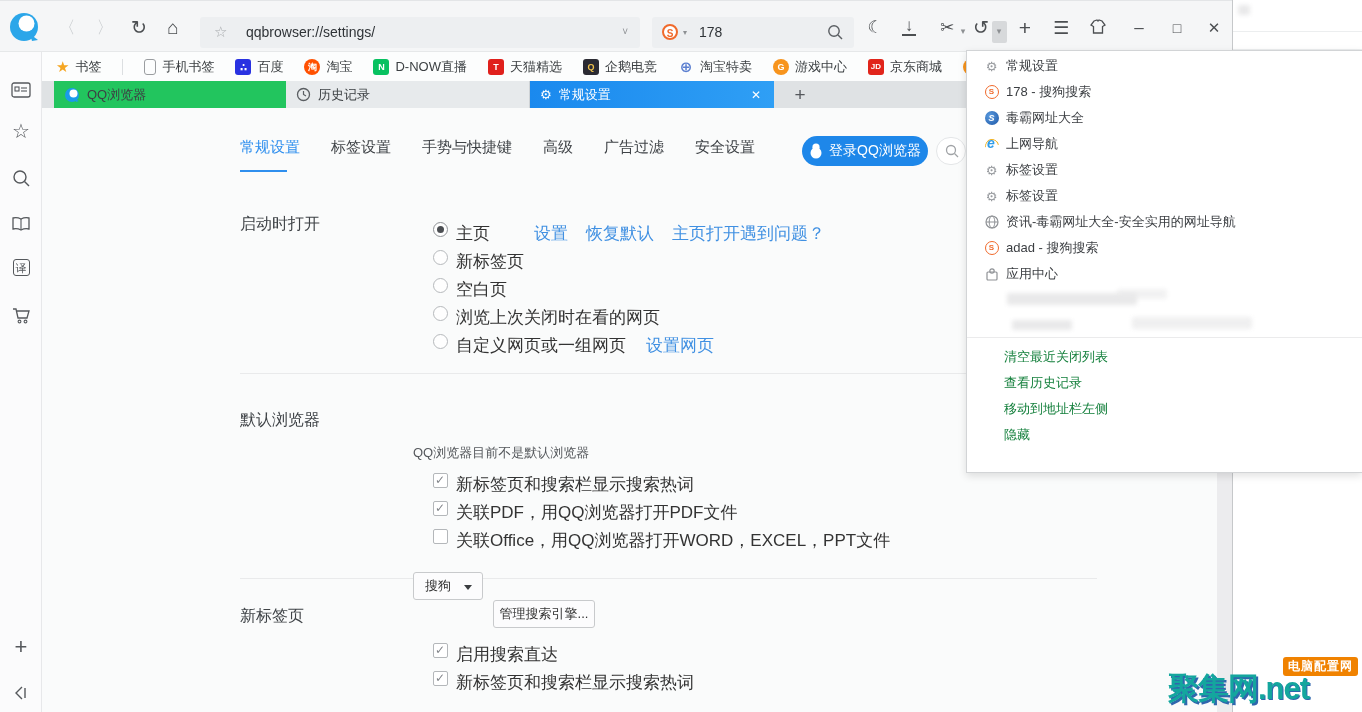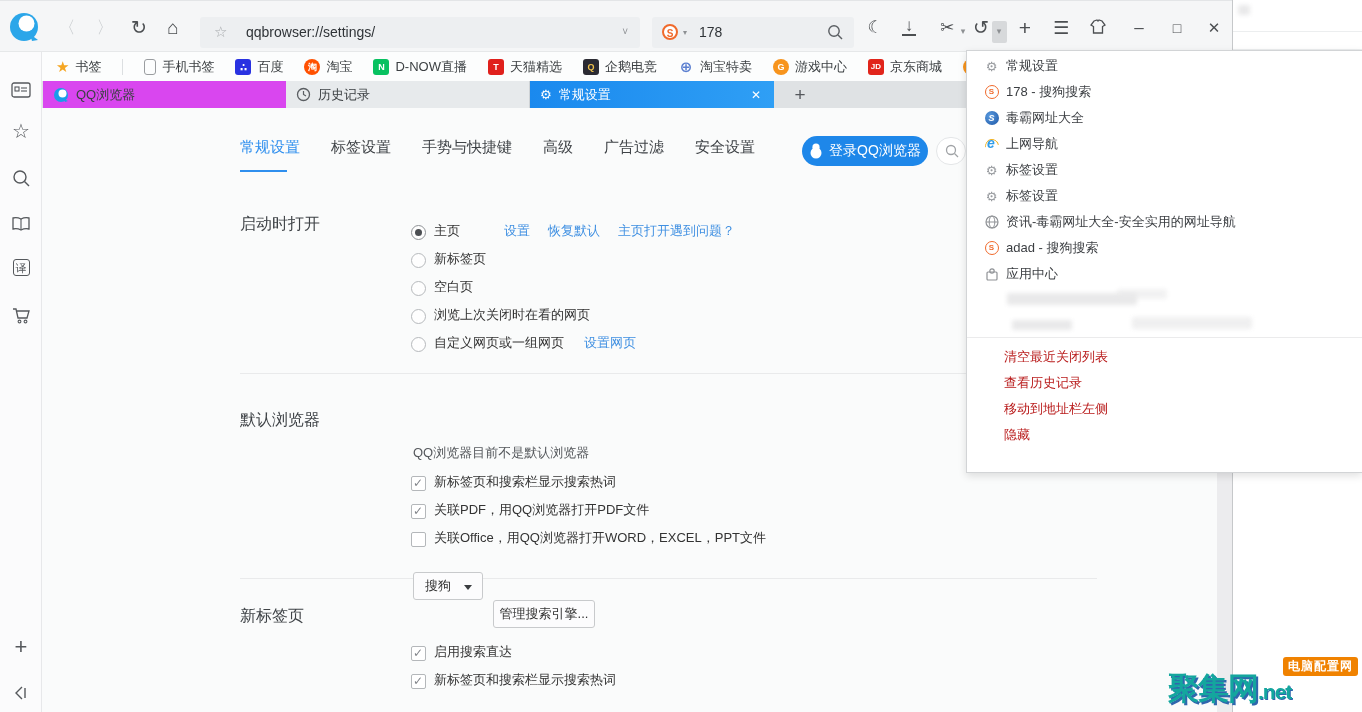--- a/index.html
+++ b/index.html
@@ -22,39 +22,39 @@
   .bmbar{left:42px;top:52px;width:1191px;height:29px;background:#fcfdfd;display:flex;align-items:center;padding-left:14px;box-sizing:border-box;gap:21px}
   .bmitem{display:flex;align-items:center;gap:6px;font-size:13px;color:#3c4043;white-space:nowrap}
   .fav{display:inline-block;width:16px;height:16px;border-radius:3px;color:#fff;font-size:9px;font-weight:bold;line-height:16px;text-align:center;overflow:hidden}
   .fav.round{border-radius:50%}
   .bm-sep{width:1px;height:16px;background:#dcdfe1}
   .phoneico{width:12px;height:16px;border:1.5px solid #9a9da0;border-radius:3px;box-sizing:border-box}
   
   .tabstrip{left:42px;top:81px;width:1191px;height:27px;background:#dfe2e4}
   .tab{position:absolute;top:0;height:27px;width:244px;display:flex;align-items:center;padding:0 10px;box-sizing:border-box;font-size:13px;color:#3c4043;gap:7px;border-right:1px solid #ced2d5}
   .tab .ttl{flex:1;overflow:hidden;white-space:nowrap}
-  .tab1{left:1px;background:#d946ef}
+  .tab1{left:12px;background:#22c55e}
   .tab2{left:244px;background:#e7eaec}
   .tab3{left:488px;background:linear-gradient(90deg,#1a89ee,#2f9ff5);color:#fff;border-right:none}
   .tabx{font-size:12px;color:#fff;width:16px;text-align:center}
   .newtab{position:absolute;left:745px;top:1px;width:26px;height:26px;line-height:25px;text-align:center;font-size:19px;color:#55585c}
   
   .sidebar{left:0;top:52px;width:42px;height:660px;background:#fbfbfc;border-right:1px solid #e7e8ea;box-sizing:border-box}
   .sico{position:absolute;left:9px;width:24px;height:24px;text-align:center;color:#55585c}
   .trico{display:inline-block;width:17px;height:17px;border:1.4px solid #55585c;border-radius:3px;font-size:11px;line-height:16px;box-sizing:border-box;color:#55585c}
   
   .page{left:42px;top:108px;width:1175px;height:604px;background:#fafbfb}
   .snav{position:absolute;left:198px;top:30px;display:flex;gap:31px;font-size:15px;color:#3f4347}
   .snav .on{color:#2f8fee}
   .underline{position:absolute;left:198px;top:62px;width:47px;height:2px;background:#2f8fee}
   .loginbtn{position:absolute;left:760px;top:28px;width:126px;height:30px;border-radius:15px;background:#1e87e9;color:#fff;
             font-size:14px;display:flex;align-items:center;justify-content:center;gap:6px}
   .searchstub{position:absolute;left:894px;top:29px;width:30px;height:28px;background:#fff;border:1px solid #e4e6e8;border-radius:14px;box-sizing:border-box}
   .stitle{position:absolute;left:198px;font-size:16px;color:#3f4347}
-  .row{position:absolute;left:369px;display:flex;align-items:flex-end;font-size:13px;color:#333}
+  .row{position:absolute;left:391px;display:flex;align-items:flex-start;font-size:17px;color:#333}
   .radio{width:15px;height:15px;border:1px solid #b6b9bc;border-radius:50%;background:#fefefe;box-sizing:border-box;margin-right:8px;position:relative}
   .radio.sel{border-color:#8f9296}
   .radio.sel::after{content:"";position:absolute;left:3px;top:3px;width:7px;height:7px;border-radius:50%;background:#4b4e52}
   .ck{width:15px;height:15px;border:1px solid #b4b7ba;border-radius:2px;background:#fff;box-sizing:border-box;margin-right:8px;position:relative}
   .ck.checked::after{content:"✓";position:absolute;left:1px;top:-1px;font-size:12px;color:#82858a}
   .lnk{color:#4090e2}
   .divider{position:absolute;left:198px;width:857px;height:1px;background:#e9eaeb}
   .btn{border:1px solid #c8cacc;background:#fcfcfd;border-radius:3px;font-size:13px;color:#333;height:28px;line-height:26px;text-align:center;box-sizing:border-box}
   .sel-dd{position:absolute;left:371px;width:70px;padding-left:11px;text-align:left}
   .sel-dd::after{content:"";position:absolute;right:10px;top:12px;border-left:4px solid transparent;border-right:4px solid transparent;border-top:5px solid #3a3d40}
@@ -70,29 +70,29 @@
   .mitem{height:26px;display:flex;align-items:center;padding-left:17px;font-size:13px;color:#3b3e42;white-space:nowrap;overflow:hidden}
   .mico{width:15px;height:15px;margin-right:7px;flex:none;display:flex;align-items:center;justify-content:center}
   .mi-gear{font-size:13px;color:#979a9e;line-height:15px}
   .mi-sogou{width:14px;height:14px;border:1.5px solid #f06a2c;border-radius:50%;color:#f06a2c;font-weight:bold;font-size:8px;line-height:11px;text-align:center;box-sizing:border-box}
   .mi-duba{width:14px;height:14px;border-radius:50%;background:radial-gradient(circle at 35% 35%,#5a9be0,#1c55a4);color:#fff;font-size:9px;font-weight:bold;line-height:14px;text-align:center;font-style:italic}
   .mi-ie{position:relative;width:15px;height:15px}
   .mi-ie .e{position:absolute;left:3px;top:-2px;color:#2f9ce8;font-weight:bold;font-style:italic;font-size:14px}
   .mi-ie .arc{position:absolute;left:1px;top:2px;width:12px;height:12px;border:1.5px solid transparent;border-left-color:#f0b429;border-top-color:#f0b429;border-radius:50%;transform:rotate(35deg)}
   .mi-east{width:15px;height:15px;background:#e8271b;border-radius:2px;color:#fff;font-size:6px;line-height:15px;text-align:center;font-weight:bold}
   .mdivider{height:1px;background:#ebebec;margin:0}
-  .maction{height:26px;line-height:26px;padding-left:37px;font-size:13px;color:#b91c1c}
+  .maction{height:26px;line-height:26px;padding-left:37px;font-size:13px;color:#15803d}
   .smudge-zone{position:relative;height:50px}
   
   .wm{left:1162px;top:656px;width:200px;height:56px;z-index:100}
   .wm-badge{position:absolute;right:4px;top:1px;background:#f08200;color:#fff;font-size:12px;font-weight:bold;
             padding:1px 5px;border-radius:3px;letter-spacing:1px}
   .wm-main{position:absolute;left:6px;top:12px;font-size:31px;font-weight:bold;color:#14a69e;
            text-shadow:2px 2px 0 #2f66ad;letter-spacing:-1px;white-space:nowrap}
-  .wm-suffix{font-size:21px;color:#14a69e;text-shadow:1px 1px 0 #2f66ad}
+  .wm-suffix{font-size:31px;color:#14a69e;text-shadow:1px 1px 0 #2f66ad}
   svg{display:block}
 </style>
 </head>
 <body>
 
 <div class="abs toolbar">
   <span class="abs" style="left:8px;top:7px">
     <svg width="32" height="38" viewBox="0 0 32 38">
       <circle cx="16" cy="19" r="14" fill="#2ba6e9"></circle>
       <circle cx="18.5" cy="15.5" r="8" fill="#fff"></circle>

